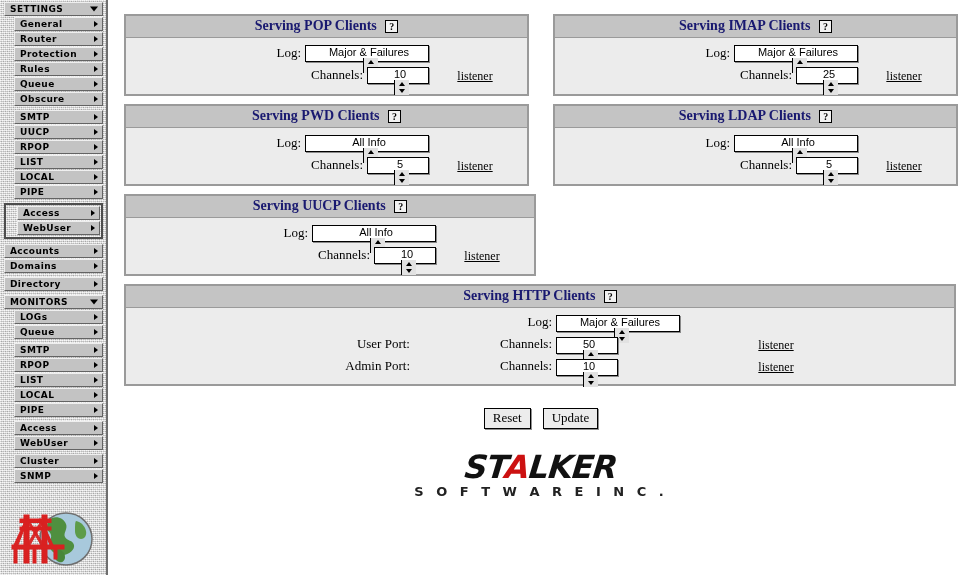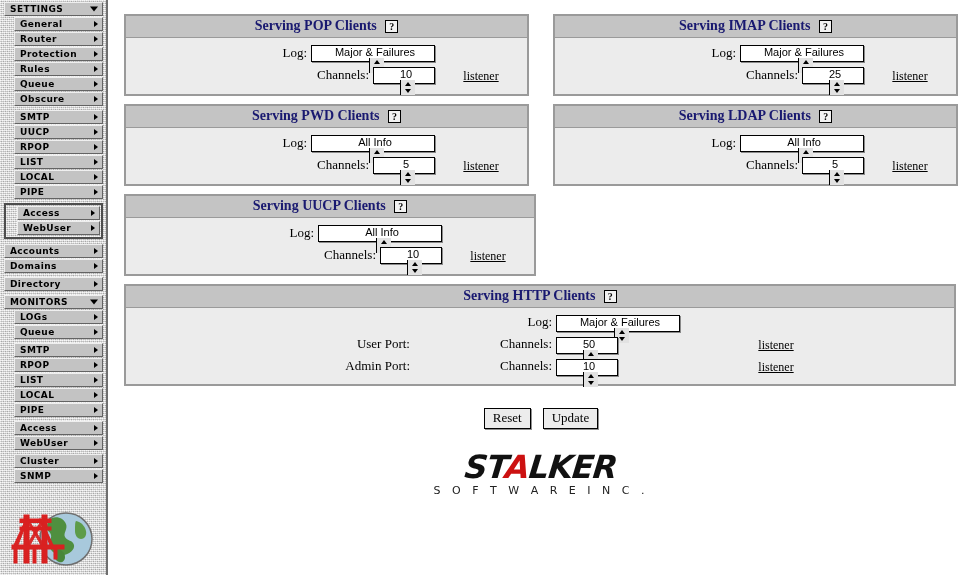--- a/index.html
+++ b/index.html
@@ -104,21 +104,21 @@
     background: #c4c4c4;
     border-bottom: 1px solid #9a9a9a;
     text-align: center;
     padding: 2px 0 3px 0;
     font-family: "Liberation Serif", serif;
     font-weight: bold;
     font-size: 14px;
     color: #191970;
     white-space: nowrap;
   }
-  .panel-body { padding: 4px 0 8px 10px; }
+  .panel-body { padding: 4px 6px 8px 10px; }
 
   .help-icon {
     display: inline-block;
     vertical-align: middle;
     width: 13px; height: 13px;
     line-height: 11px;
     margin-left: 5px;
     border: 1px solid #000;
     background: #f2f2f2;
     color: #000;
@@ -234,22 +234,22 @@
     font-style: italic;
     letter-spacing: -1px;
     color: #111;
     line-height: 1;
     display: inline-block;
     transform: skewX(-6deg);
   }
   #stalker .tri { color: #cc1111; }
   #stalker .subline {
     font-family: "DejaVu Sans", sans-serif;
-    font-size: 11px;
-    font-weight: normal;
+    font-size: 13px;
+    font-weight: bold;
     letter-spacing: 4px;
     color: #222;
     margin-top: 1px;
   }
 </style>
 </head>
 <body>
 
 <div id="page">
 

